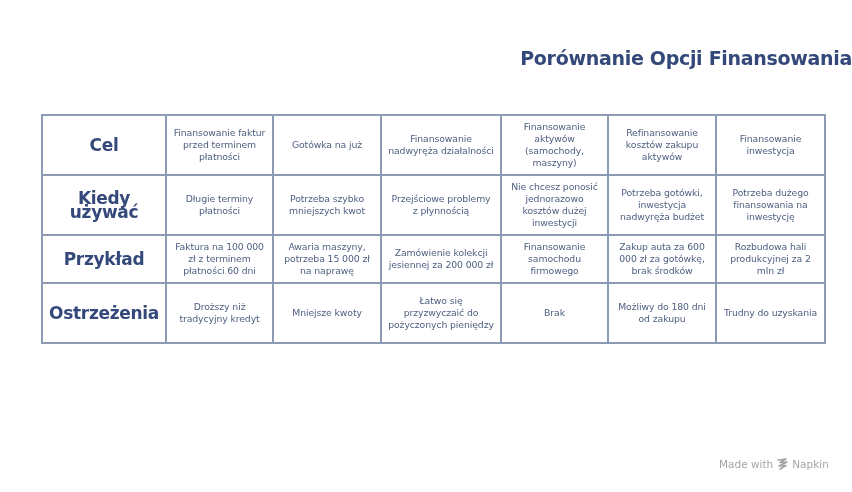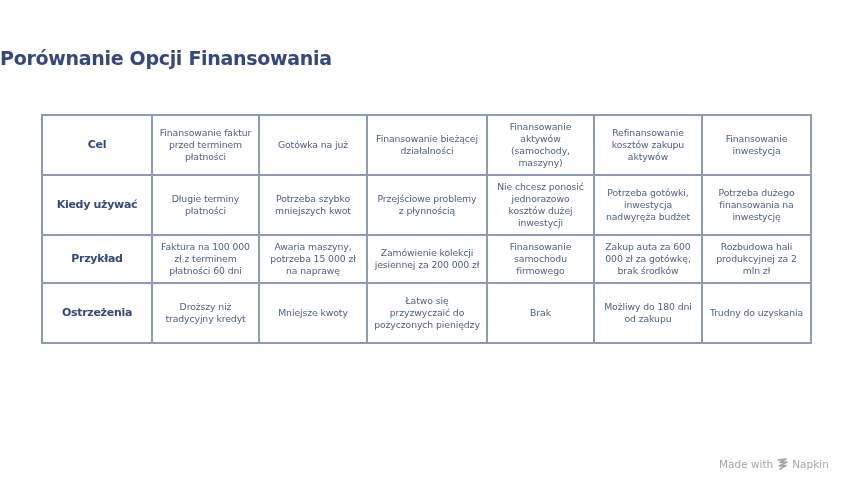--- a/index.html
+++ b/index.html
@@ -12,21 +12,21 @@
       height: 492px;
       position: relative;
       overflow: hidden;
       font-family: "Liberation Sans", sans-serif;
     }
     .title {
       position: absolute;
       top: 47px;
       left: 0;
       width: 852px;
-      text-align: left;
+      text-align: right;
       font-family: "DejaVu Sans", sans-serif;
       font-weight: bold;
       font-size: 19px;
       color: #34497a;
       letter-spacing: -0.3px;
     }
     table.cmp {
       position: absolute;
       top: 114px;
       left: 41px;
@@ -43,21 +43,21 @@
     }
     table.cmp th {
       font-family: "DejaVu Sans", sans-serif;
       font-weight: bold;
       font-size: 11px;
       color: #34497a;
       line-height: 14px;
       letter-spacing: -0.3px;
     }
     table.cmp th.rowhead {
-      font-size: 11px;
+      font-size: 17px;
     }
     table.cmp td {
       font-family: "DejaVu Sans", sans-serif;
       font-size: 9.3px;
       color: #4e5f80;
       letter-spacing: -0.1px;
     }
     .footer {
       position: absolute;
       top: 458px;
@@ -84,21 +84,21 @@
     <col style="width:120px">
     <col style="width:107px">
     <col style="width:108px">
     <col style="width:109px">
   </colgroup>
   <tbody>
   <tr style="height:60px">
     <th class="rowhead">Cel</th>
     <td>Finansowanie faktur przed terminem płatności</td>
     <td>Gotówka na już</td>
-    <td>Finansowanie bieżącej działalności</td>
+    <td>Finansowanie nadwyręża działalności</td>
     <td>Finansowanie aktywów (samochody, maszyny)</td>
     <td>Refinansowanie kosztów zakupu aktywów</td>
     <td>Finansowanie inwestycja</td>
   </tr>
   <tr style="height:60px">
     <th class="rowhead">Kiedy używać</th>
     <td>Długie terminy płatności</td>
     <td>Potrzeba szybko mniejszych kwot</td>
     <td>Przejściowe problemy z płynnością</td>
     <td>Nie chcesz ponosić jednorazowo kosztów dużej inwestycji</td>

